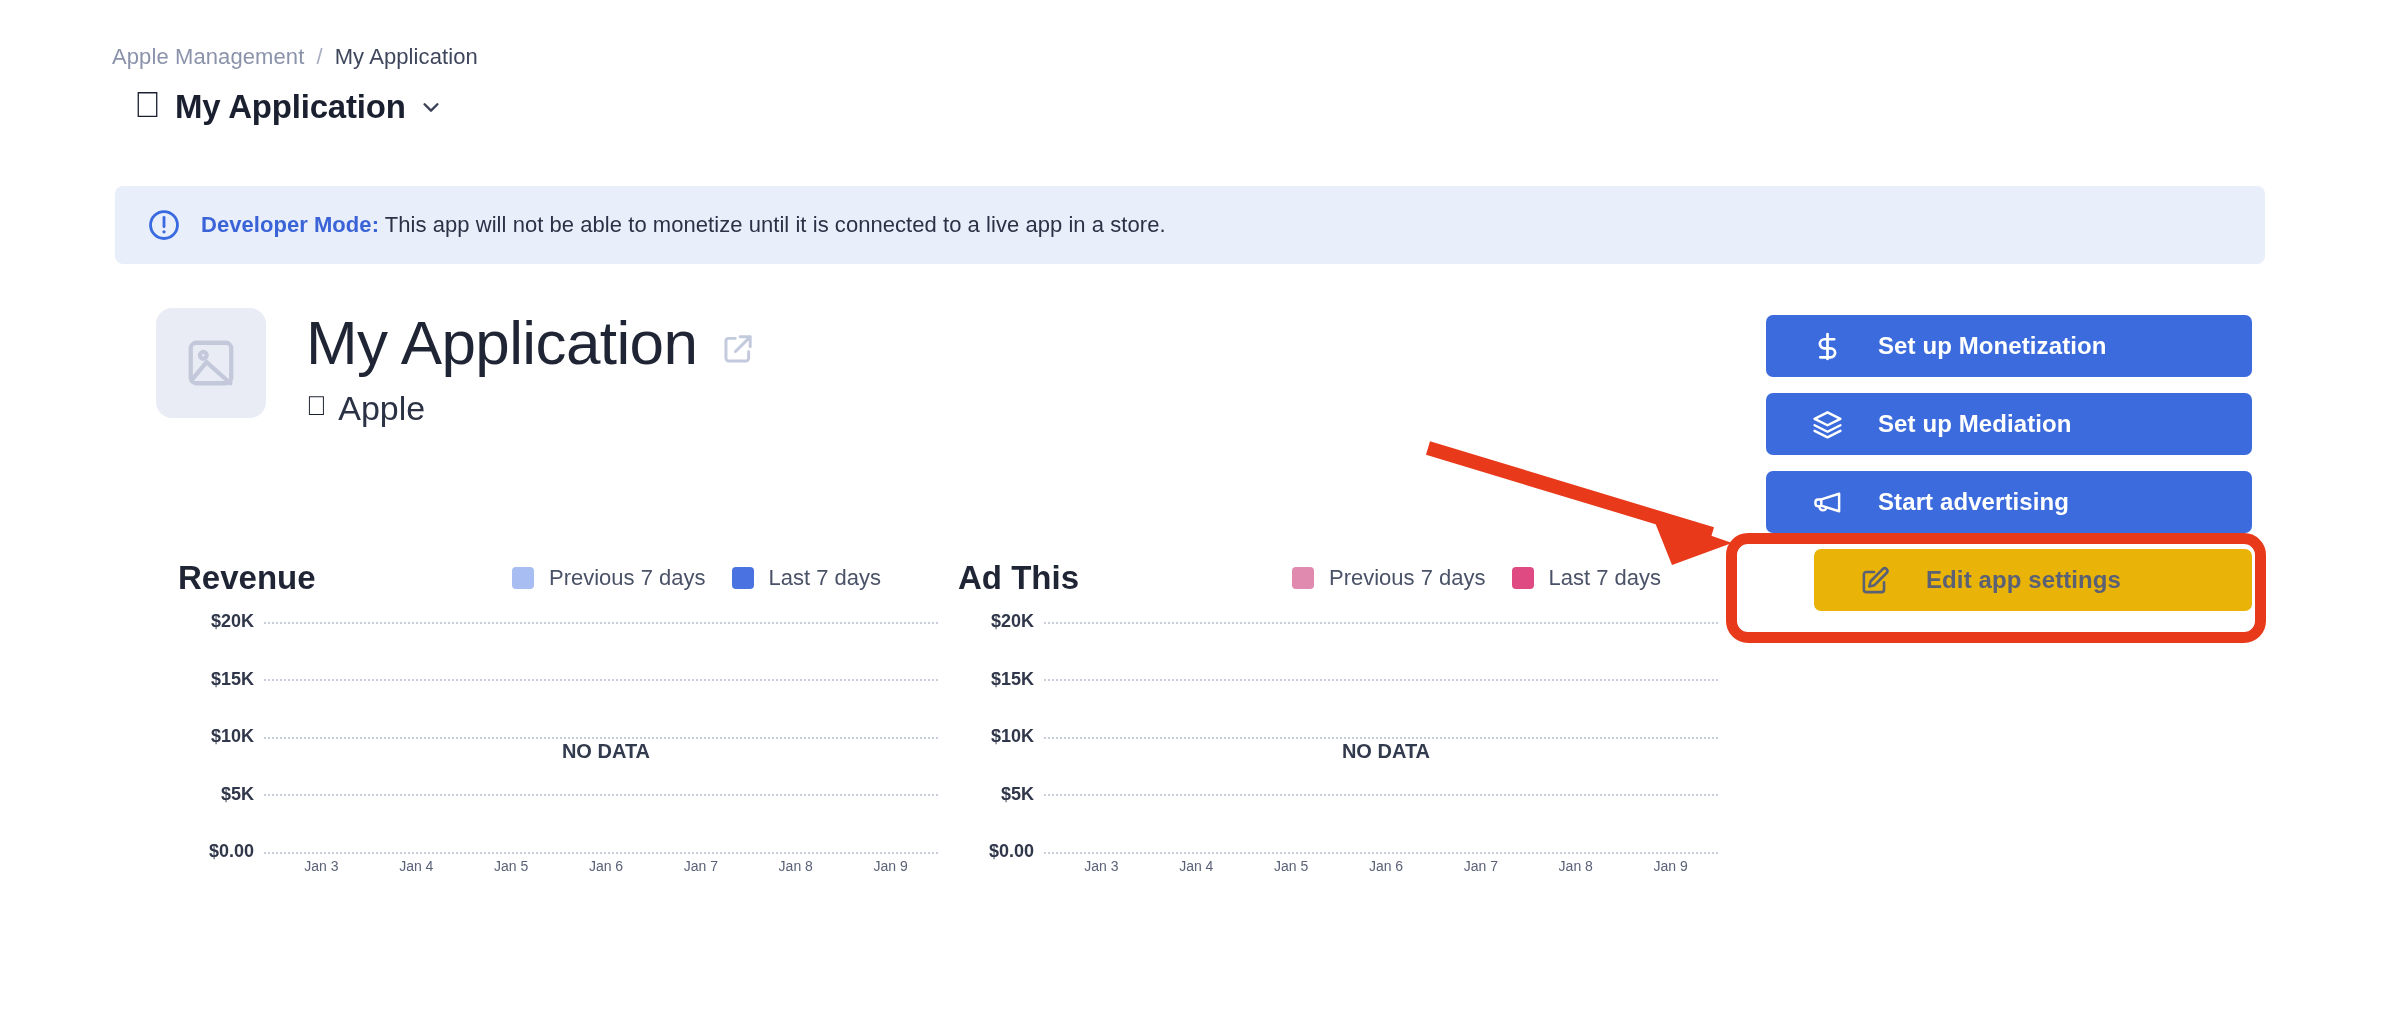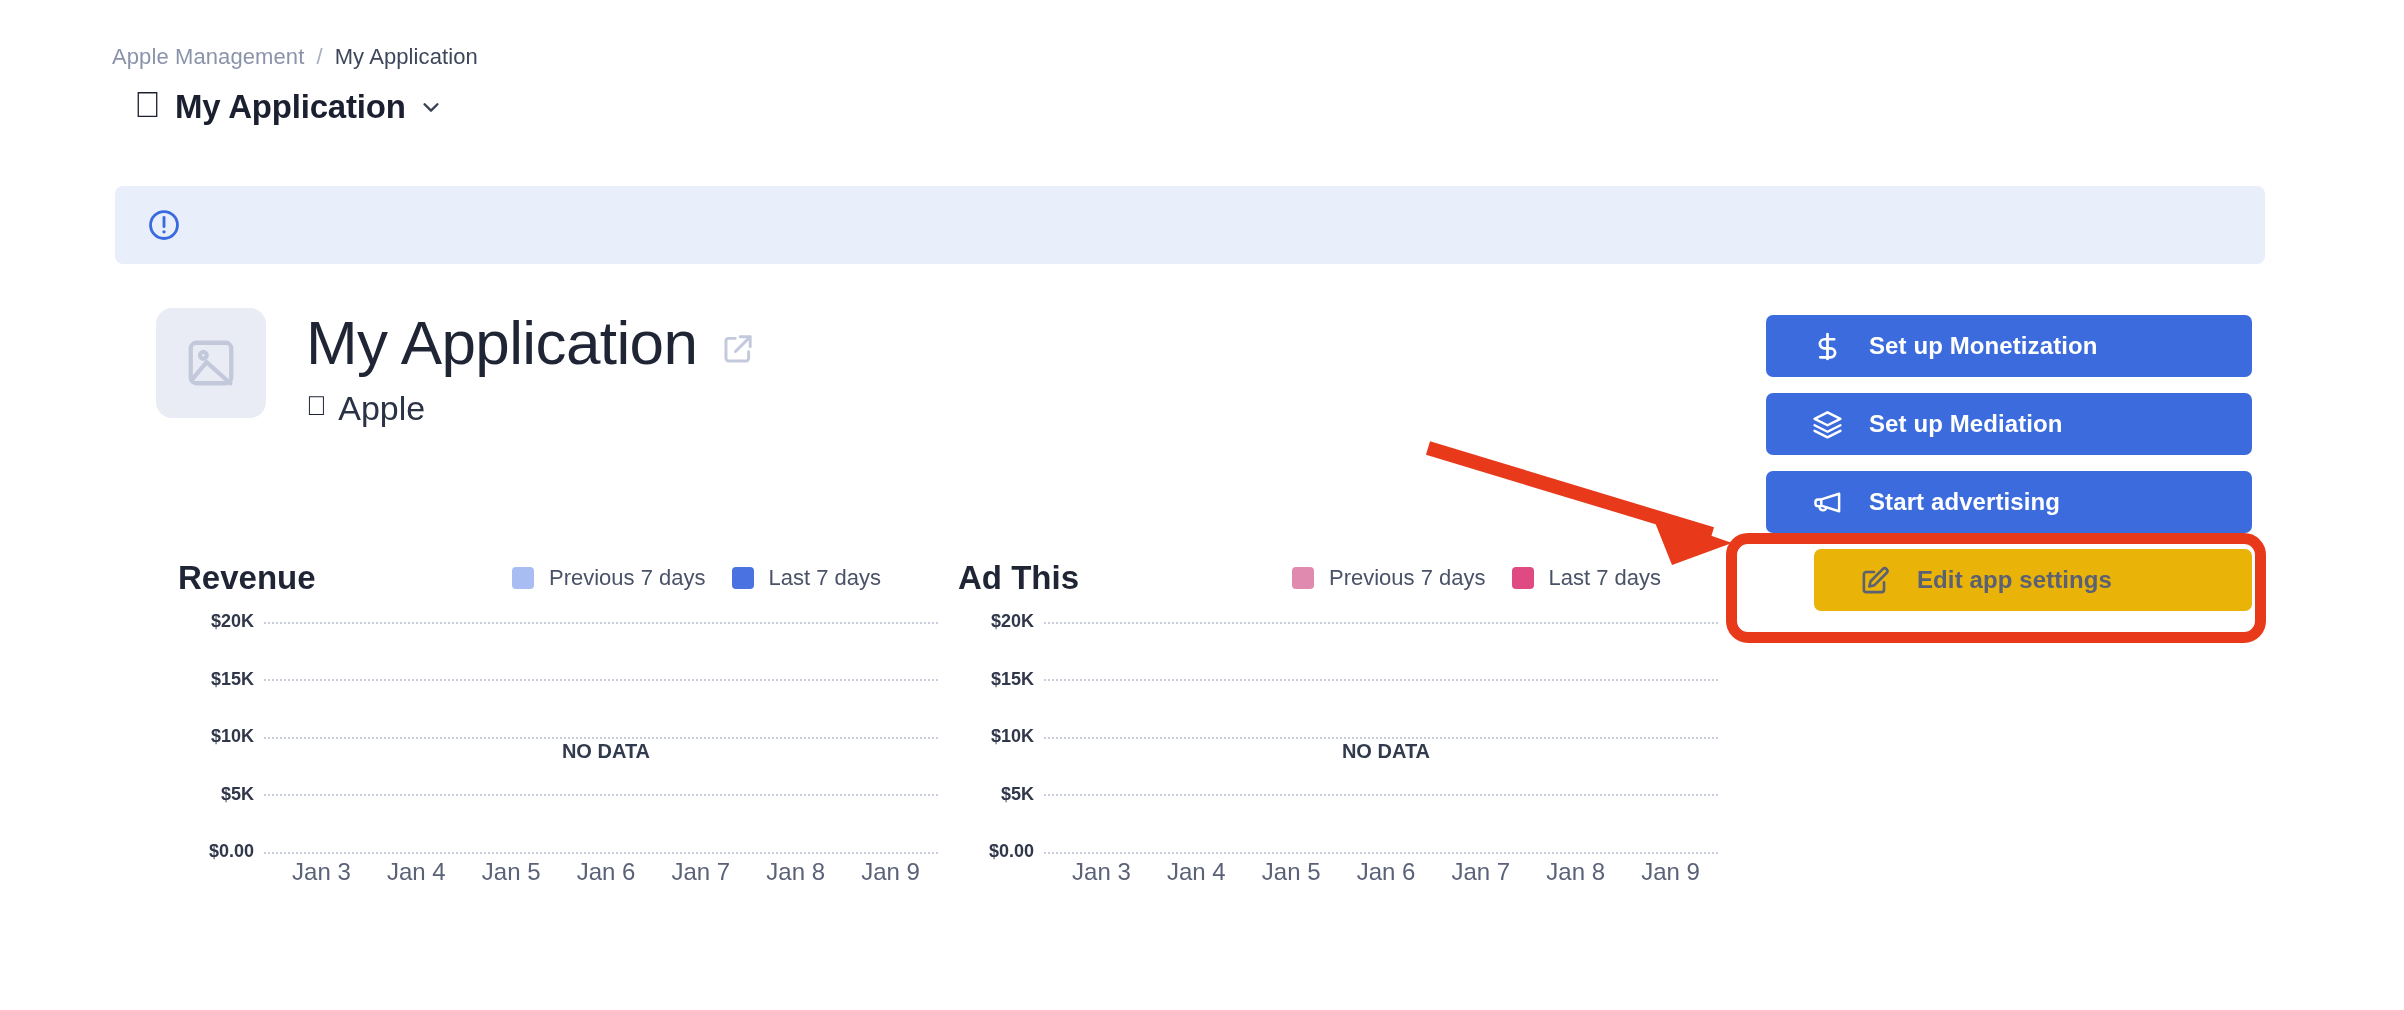--- a/index.html
+++ b/index.html
@@ -111,21 +111,21 @@
     display: flex;
     flex-direction: column;
     gap: 16px;
   }
   .btn {
     height: 62px;
     border-radius: 7px;
     display: flex;
     align-items: center;
     padding-left: 46px;
-    gap: 26px;
+    gap: 35px;
     cursor: pointer;
     border: none;
     font-family: inherit;
   }
   .btn-primary { background: #3b6bdc; color: #ffffff; }
   .btn-primary svg { width: 31px; height: 31px; color: #ffffff; flex: none; }
   .btn-secondary { background: #eab308; color: #5a6175; margin-left: 48px; }
   .btn-secondary svg { width: 31px; height: 31px; color: #5a6175; flex: none; }
   .btn-label { font-size: 24px; font-weight: bold; letter-spacing: 0.1px; }
 
@@ -211,21 +211,21 @@
   }
   .x-axis {
     position: absolute;
     left: 96px; right: 0;
     top: 236px;
     display: flex;
   }
   .x-tick {
     flex: 1;
     text-align: center;
-    font-size: 24px;
+    font-size: 14px;
     color: #5b6278;
   }
 </style>
 </head>
 <body>
 
 <div class="page">
 
   <nav class="breadcrumb">
     <span class="crumb-link">Apple Management</span>
@@ -240,20 +240,23 @@
       <polyline points="5 9 12 16 19 9"></polyline>
     </svg>
   </div>
 
   <div class="banner">
     <svg class="banner-icon" viewBox="0 0 24 24" fill="none" stroke="currentColor" stroke-width="2">
       <circle cx="12" cy="12" r="9.5"></circle>
       <line x1="12" y1="6.6" x2="12" y2="13.2" stroke-linecap="round"></line>
       <circle cx="12" cy="16.8" r="1.15" fill="currentColor" stroke="none"></circle>
     </svg>
+    <div class="banner-text">
+      <b>Developer Mode:</b><span> This app will not be able to monetize until it is connected to a live app in a store.</span>
+    </div>
   </div>
 
   <div class="hero">
     <div class="app-thumb">
       <svg viewBox="0 0 24 24" fill="none" stroke="currentColor" stroke-width="1.9" stroke-linecap="round" stroke-linejoin="round">
         <rect x="3" y="3" width="18" height="18" rx="2.5"></rect>
         <circle cx="8.6" cy="8.6" r="1.5"></circle>
         <polyline points="3.6 19.4 10 11.6 20.6 21"></polyline>
       </svg>
     </div>

